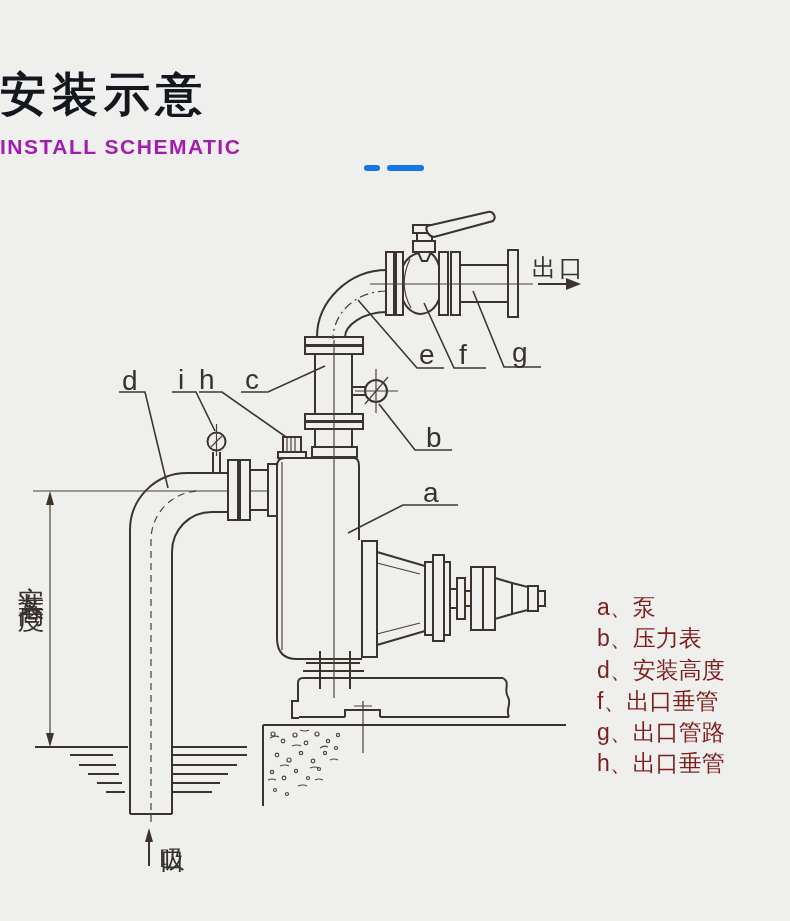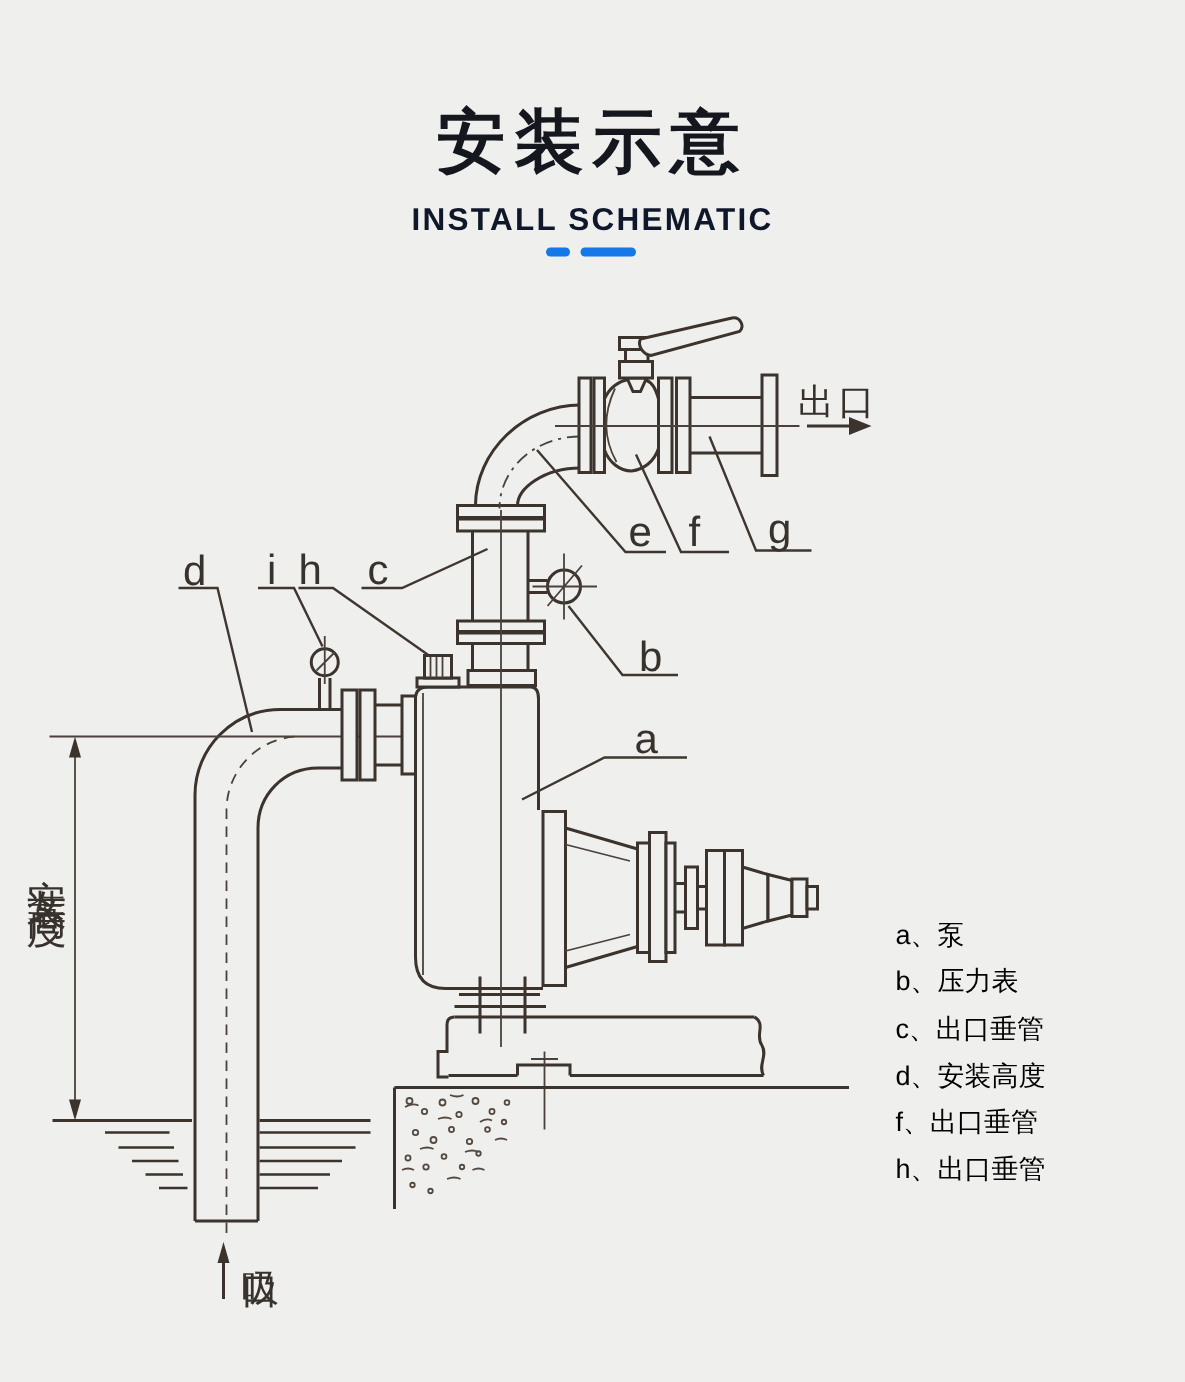--- a/index.html
+++ b/index.html
@@ -5,27 +5,27 @@
   html,body{margin:0;padding:0;}
   body{
     width:790px;height:921px;
     background:#efefee;
     font-family:"Liberation Sans", sans-serif;
     position:relative;
     overflow:hidden;
   }
   .page{position:absolute;inset:0;}
   
-  .hdr{position:absolute;top:64px;left:0;width:100%;text-align:center;}
+  .hdr{position:absolute;top:64px;left:0;width:100%;}
   .hdr h1{
     margin:0;font-size:46px;font-weight:bold;letter-spacing:6px;
     color:#14171d;font-family:"Liberation Sans",sans-serif;
   }
   .hdr .sub{
-    margin-top:9px;font-size:21px;font-weight:bold;letter-spacing:1.5px;color:#0f172a;
+    margin-top:9px;font-size:21px;font-weight:bold;letter-spacing:1.5px;color:#a21caf;
   }
   .dash{position:absolute;height:6px;border-radius:3px;background:#1478e8;top:165px;}
   .dash.short{left:364px;width:16px;}
   .dash.long{left:387px;width:37px;}
   
   svg.drawing{position:absolute;left:0;top:0;}
   .ln{stroke:#3b332c;stroke-width:2;fill:none;stroke-linecap:butt;}
   .lnf{stroke:#3b332c;stroke-width:2;fill:#efefee;}
   .thin{stroke:#4a413a;stroke-width:1.2;fill:none;}
   .lead{stroke:#3f372f;stroke-width:1.6;fill:none;}
@@ -36,22 +36,22 @@
   text.cjk{font-family:"Liberation Sans",sans-serif;font-size:24px;fill:#35302b;letter-spacing:3px;}
   
   .vtext{
     position:absolute;writing-mode:vertical-rl;text-orientation:upright;
     color:#38322c;font-family:"Liberation Sans",sans-serif;
   }
   .vtext.height{left:13px;top:565px;font-size:27px;letter-spacing:6px;}
   .vtext.suction{left:157px;top:828px;font-size:25px;letter-spacing:5px;}
   
   .legend{
-    position:absolute;left:597px;top:608px;
-    font-size:18px;line-height:31.3px;color:#000000;white-space:nowrap;
+    position:absolute;left:597px;top:592px;
+    font-size:23px;line-height:31.3px;color:#7f1d1d;white-space:nowrap;
   }
 </style>
 </head>
 <body>
 
 <div class="page">
 
   <div class="hdr">
     <h1>安装示意</h1>
     <div class="sub">INSTALL SCHEMATIC</div>
@@ -238,19 +238,19 @@
 
     <text class="cjk" x="532" y="276">出口</text>
   </svg>
 
   <div class="vtext height">安装高度</div>
   <div class="vtext suction">吸口</div>
 
   <div class="legend">
     <div>a、泵</div>
     <div>b、压力表</div>
-    <div>c、出口垂管</div>
     <div>d、安装高度</div>
     <div>f、出口垂管</div>
+    <div>g、出口管路</div>
     <div>h、出口垂管</div>
   </div>
 
 </div>
 
 </body></html>

